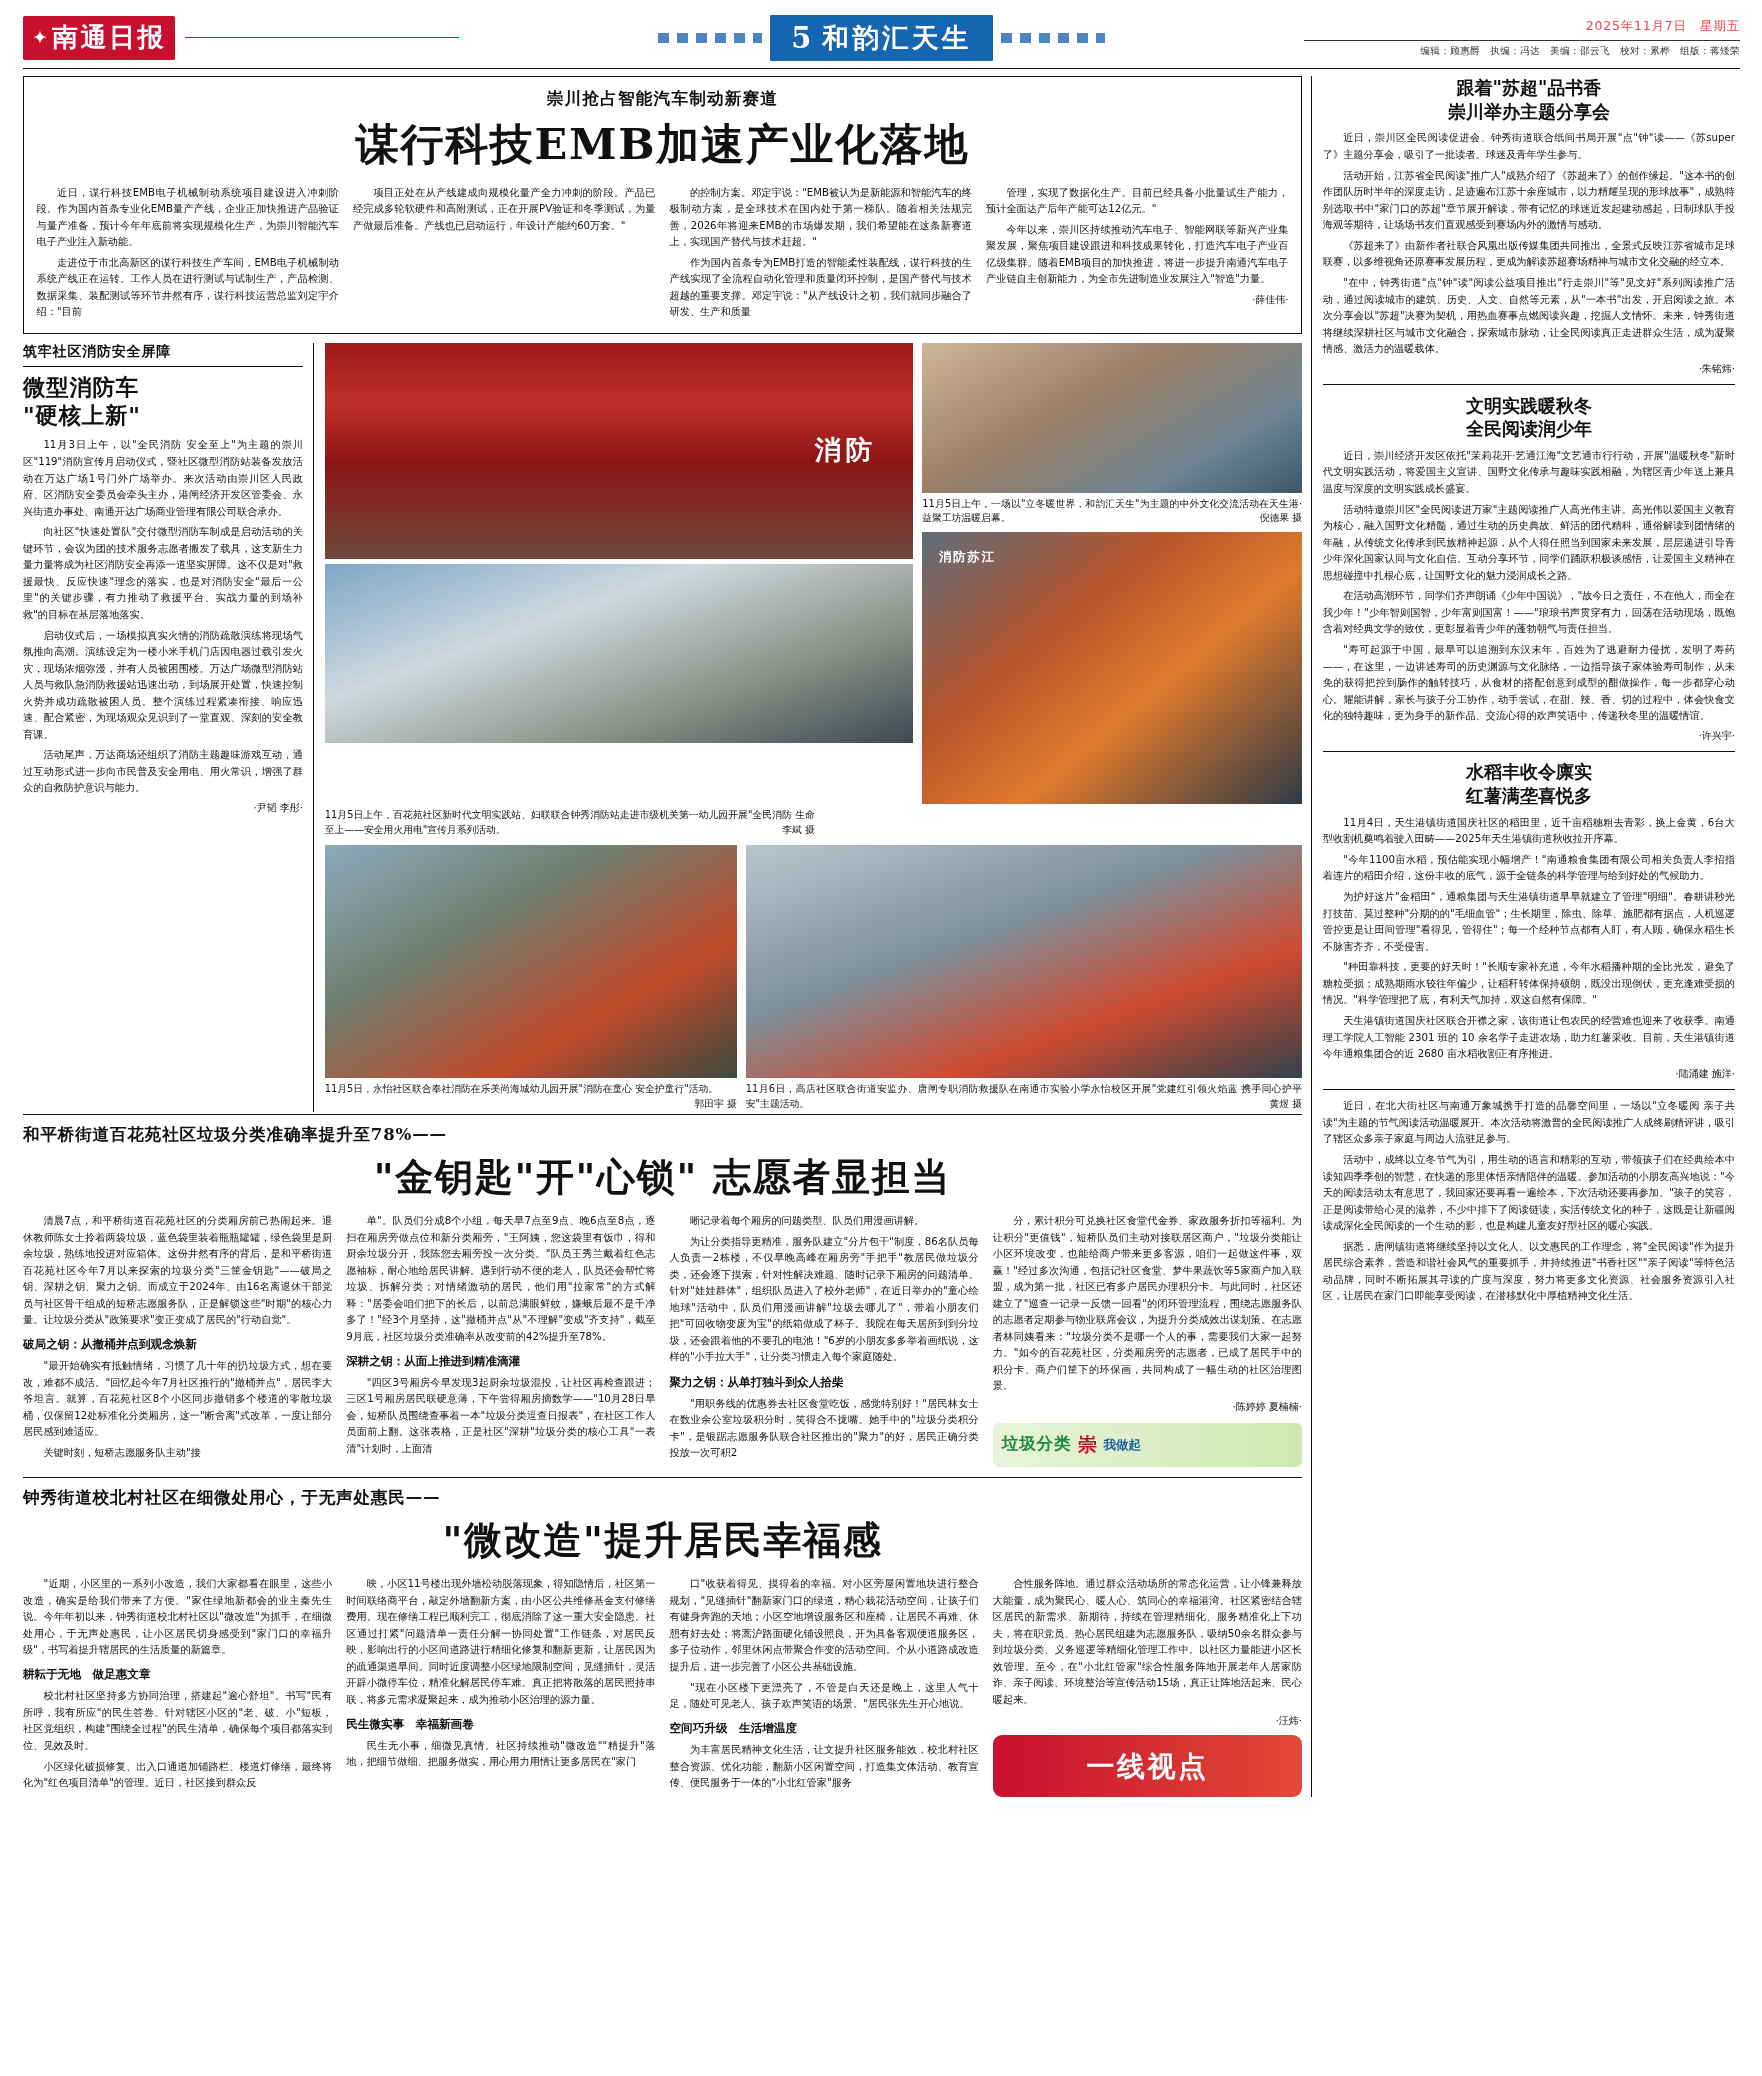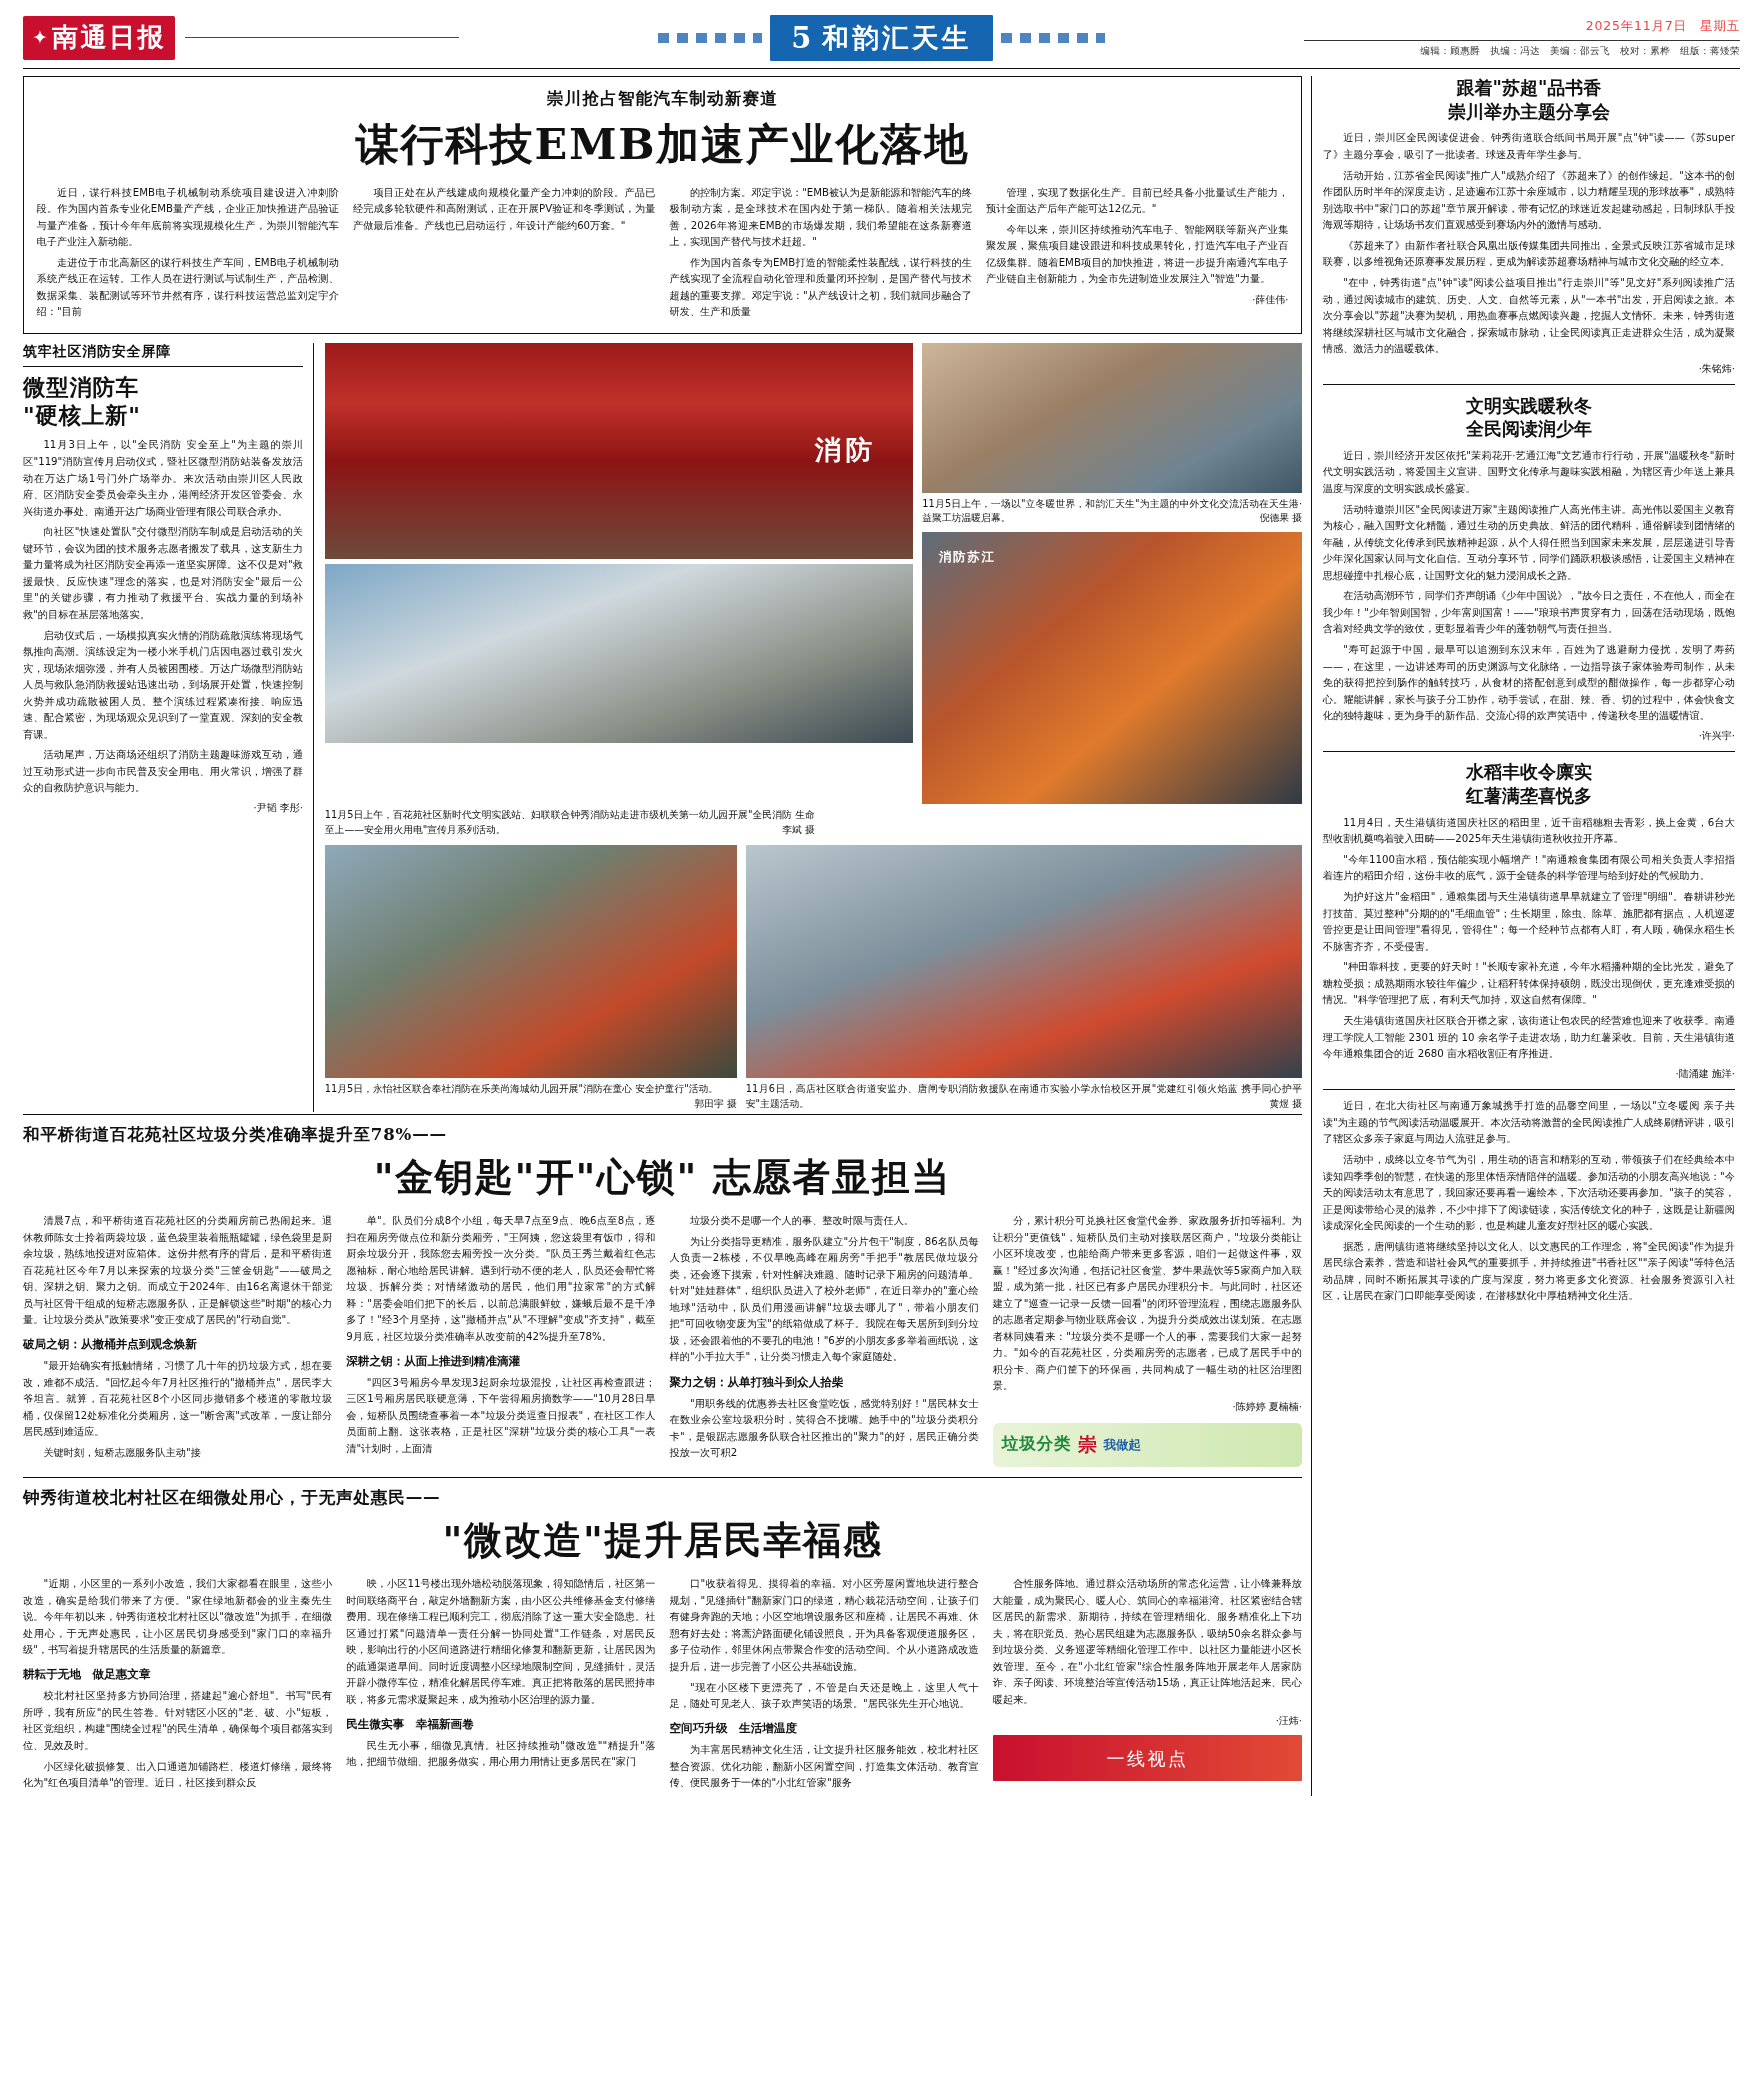--- a/index.html
+++ b/index.html
@@ -102,21 +102,21 @@
   
   .sec4 { margin-top:10px; border-top:1.7px solid #111; padding-top:9px; }
   .sec4-kicker { font-size:16.6px; font-weight:bold; letter-spacing:0.8px; font-family:"DejaVu Serif","Liberation Serif",serif;}
   .sec4-title { text-align:center; font-size:38px; font-weight:bold; letter-spacing:1.7px; margin:6.6px 0 10px 0;
       font-family:"DejaVu Serif","Liberation Serif",serif;}
   .sec4-cols { display:flex; gap:14px; font-size:10.2px; line-height:1.62; text-align:justify; }
   .sec4-cols .c { flex:1; }
   .sec4-cols p { margin:0 0 4.2px 0; text-indent:2em; }
   .sec4-cols h4 { font-size:11.6px; margin:6.6px 0 4.2px 0; font-weight:bold; }
   .redbar { margin-top:6.6px; background:linear-gradient(90deg,#c8102e,#e24a36); color:#fff;
-     padding:8.3px 10.8px; border-radius:1px; font-size:18px; font-weight:normal; letter-spacing:2.5px;
+     padding:8.3px 10.8px; border-radius:9px; font-size:28px; font-weight:bold; letter-spacing:2.5px;
      display:flex; align-items:center; justify-content:center; font-family:"DejaVu Serif","Liberation Serif",serif;}
 
   
   .rc-item { padding-bottom:8.3px; margin-bottom:8.3px; border-bottom:1.2px solid #111; }
   .rc-item:last-child { border-bottom:none; }
   .rc-title { font-size:18px; font-weight:bold; line-height:1.3; text-align:center; margin-bottom:7.5px;
       font-family:"DejaVu Serif","Liberation Serif",serif;}
   .rc-body p { font-size:10.2px; line-height:1.62; text-indent:2em; margin:0 0 4.2px 0; text-align:justify; }
   .rc-by { text-align:right; font-size:10px; margin-top:2.5px; }
 </style>
@@ -243,21 +243,21 @@
             <h4>破局之钥：从撤桶并点到观念焕新</h4>
             <p>"最开始确实有抵触情绪，习惯了几十年的扔垃圾方式，想在要改，难都不成活。"回忆起今年7月社区推行的"撤桶并点"，居民李大爷坦言。就算，百花苑社区8个小区同步撤销多个楼道的零散垃圾桶，仅保留12处标准化分类厢房，这一"断舍离"式改革，一度让部分居民感到难适应。</p>
             <p>关键时刻，短桥志愿服务队主动"接</p>
           </div>
           <div class="c">
             <p>单"。队员们分成8个小组，每天早7点至9点、晚6点至8点，逐扫在厢房旁做点位和新分类厢旁，"王阿姨，您这袋里有饭巾，得和厨余垃圾分开，我陈您去厢旁投一次分类。"队员王秀兰戴着红色志愿袖标，耐心地给居民讲解。遇到行动不便的老人，队员还会帮忙将垃圾、拆解分类；对情绪激动的居民，他们用"拉家常"的方式解释："居委会咱们把下的长后，以前总满眼鲜蚊，嫌蛾后最不是千净多了！"经3个月坚持，这"撤桶并点"从"不理解"变成"齐支持"，截至9月底，社区垃圾分类准确率从改变前的42%提升至78%。</p>
             <h4>深耕之钥：从面上推进到精准滴灌</h4>
             <p>"四区3号厢房今早发现3起厨余垃圾混投，让社区再检查跟进；三区1号厢房居民联硬意薄，下午尝得厢房摘数学——"10月28日早会，短桥队员围绕查事着一本"垃圾分类逗查日报表"，在社区工作人员面前上翻。这张表格，正是社区"深耕"垃圾分类的核心工具"一表清"计划时，上面清</p>
           </div>
           <div class="c">
-            <p>垃圾分类不是哪一个人的事、整改时限与责任人。</p>
+            <p>晰记录着每个厢房的问题类型、队员们用漫画讲解。</p>
             <p>为让分类指导更精准，服务队建立"分片包干"制度，86名队员每人负责一2栋楼，不仅早晚高峰在厢房旁"手把手"教居民做垃圾分类，还会逐下摸索，针对性解决难题、随时记录下厢房的问题清单。针对"娃娃群体"，组织队员进入了校外老师"，在近日举办的"童心绘地球"活动中，队员们用漫画讲解"垃圾去哪儿了"，带着小朋友们把"可回收物变废为宝"的纸箱做成了杯子。我院在每天居所到到分垃圾，还会跟着他的不要孔的电池！"6岁的小朋友多多举着画纸说，这样的"小手拉大手"，让分类习惯走入每个家庭随处。</p>
             <h4>聚力之钥：从单打独斗到众人拾柴</h4>
             <p>"用职务线的优惠券去社区食堂吃饭，感觉特别好！"居民林女士在数业余公室垃圾积分时，笑得合不拢嘴。她手中的"垃圾分类积分卡"，是银踞志愿服务队联合社区推出的"聚力"的好，居民正确分类投放一次可积2</p>
           </div>
           <div class="c">
             <p>分，累计积分可兑换社区食堂代金券、家政服务折扣等福利。为让积分"更值钱"，短桥队员们主动对接联居区商户，"垃圾分类能让小区环境改变，也能给商户带来更多客源，咱们一起做这件事，双赢！"经过多次沟通，包括记社区食堂、梦牛果蔬饮等5家商户加入联盟，成为第一批，社区已有多户居民办理积分卡。与此同时，社区还建立了"巡查一记录一反馈一回看"的闭环管理流程，围绕志愿服务队的志愿者定期参与物业联席会议，为提升分类成效出谋划策。在志愿者林同姨看来："垃圾分类不是哪一个人的事，需要我们大家一起努力。"如今的百花苑社区，分类厢房旁的志愿者，已成了居民手中的积分卡、商户们筐下的环保画，共同构成了一幅生动的社区治理图景。</p>
             <div class="byline">·陈婷婷 夏楠楠·</div>
             <div class="logo-badge">
               <span class="lb1">垃圾分类</span>
               <span class="lb2">崇</span>

